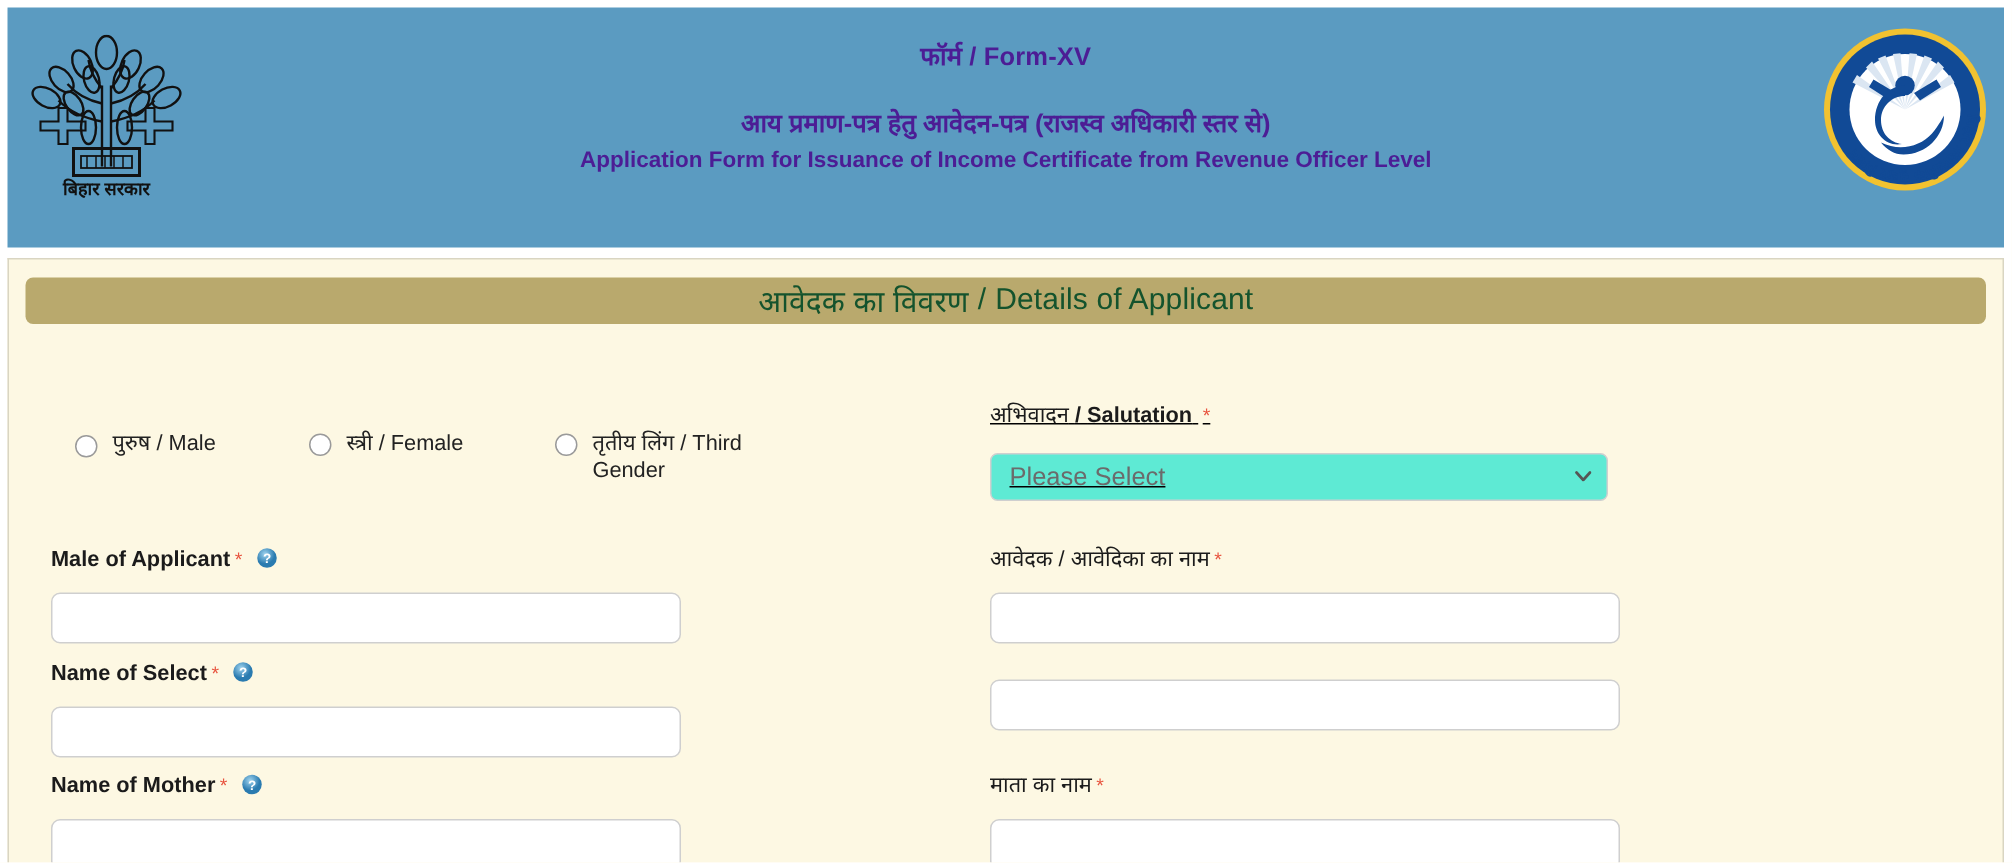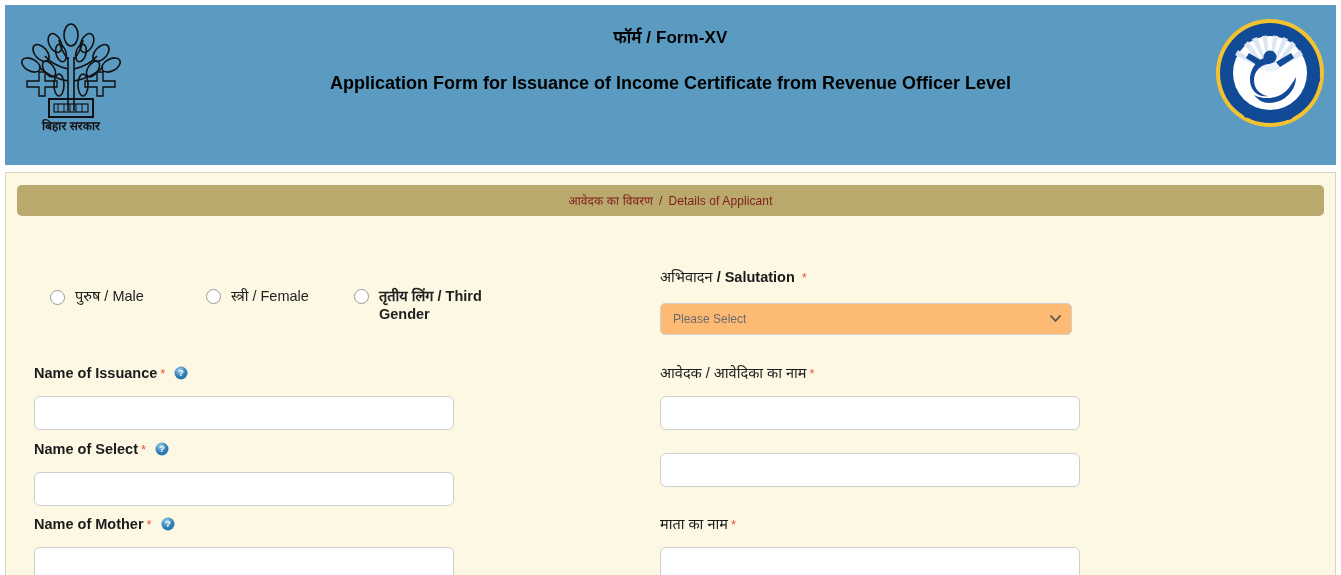--- a/index.html
+++ b/index.html
@@ -51,36 +51,36 @@
     width: 112px;
     height: 112px;
   }
 
   .header-text {
     position: absolute;
     left: 0;
     right: 0;
     top: 22px;
     text-align: center;
-    color: #000000;
+    color: #4c1d95;
   }
   .form-no {
     font-size: 17px;
     font-weight: bold;
     line-height: 22px;
     margin-bottom: 22px;
     letter-spacing: .1px;
   }
   .title-hi {
     font-size: 17px;
     font-weight: bold;
     line-height: 24px;
   }
   .title-en {
-    font-size: 18px;
+    font-size: 15px;
     font-weight: bold;
     line-height: 24px;
   }
 
   
   .panel {
     position: absolute;
     left: 5px;
     top: 172px;
     width: 1331px;
@@ -93,22 +93,22 @@
   }
 
   .section-bar {
     margin: 12px 11px 0 11px;
     height: 31px;
     background: #b9a96d;
     border-radius: 5px;
     display: flex;
     align-items: center;
     justify-content: center;
-    color: #7f1d1d;
-    font-size: 12px;
+    color: #14532d;
+    font-size: 20px;
     letter-spacing: .1px;
   }
   .section-bar .hi { font-weight: normal; }
 
   .grid {
     position: relative;
     padding: 0 0 0 0;
   }
 
   .col-left  { position: absolute; left: 28px;  width: 610px; }
@@ -148,26 +148,26 @@
   .txt.wide { width: 420px; }
 
   .sel-wrap {
     position: relative;
     width: 412px;
     height: 32px;
   }
   .sel {
     width: 412px;
     height: 32px;
-    background: #fdba74;
+    background: #5eead4;
     border: 1px solid #cfcfcf;
     border-radius: 5px;
     box-sizing: border-box;
     font-family: "Liberation Sans", sans-serif;
-    font-size: 12px;
+    font-size: 17px;
     color: #6b6b6b;
     padding: 0 28px 0 12px;
     line-height: 30px;
   }
   .chev {
     position: absolute;
     right: 11px;
     top: 12px;
     width: 11px; height: 7px;
   }
@@ -236,20 +236,21 @@
           <rect x="36" y="76" width="44" height="18" stroke-width="2"></rect>
           <rect x="41" y="81" width="34" height="8" stroke-width="1.2"></rect>
           <path d="M45 81 v8 M51 81 v8 M57 81 v8 M63 81 v8 M69 81 v8" stroke-width="1"></path>
         </g>
         <text x="58" y="107" text-anchor="middle" font-family="'Liberation Sans',sans-serif" font-size="12" font-weight="bold" fill="#111">बिहार सरकार</text>
       </svg>
     </div>
 
     <div class="header-text">
       <div class="form-no">फॉर्म / Form-XV</div>
+      <div class="title-hi">आय प्रमाण-पत्र हेतु आवेदन-पत्र (राजस्व अधिकारी स्तर से)</div>
       <div class="title-en">Application Form for Issuance of Income Certificate from Revenue Officer Level</div>
     </div>
 
     <div class="emblem-right">
       <svg viewBox="0 0 112 112" width="112" height="112">
         <circle cx="56" cy="56" r="54" fill="#f2c230"></circle>
         <circle cx="56" cy="56" r="50" fill="#114a96"></circle>
         <circle cx="56" cy="56" r="37" fill="#ffffff"></circle>
         <g fill="#dbe6f2">
           <path d="M56 56 L30 28 L34 24 Z"></path>
@@ -298,49 +299,49 @@
             </span>
           </div>
           <div class="radio-item" style="left:172px;">
             <span class="radio-dot"></span>
             <span class="radio-label">
               <span class="hi">स्त्री</span>
               <span>/</span>
               <span>Female</span>
             </span>
           </div>
-          <div class="radio-item" style="left:320px;font-weight:bold;">
+          <div class="radio-item" style="left:336px;">
             <span class="radio-dot"></span>
             <span class="radio-label">
               <span class="hi">तृतीय लिंग</span>
               <span>/</span>
               <span>Third Gender</span>
             </span>
           </div>
         </div>
       </div>
 
-      <div class="col-right" style="top:52px;">
+      <div class="col-right" style="top:52px;text-decoration:underline;">
         <div class="field-label">
           <span class="hi">अभिवादन</span>
           <span>/</span>
           <span>Salutation</span>
           <span class="req">*</span>
         </div>
         <div class="sel-wrap" style="margin-top:16px;">
           <div class="sel">Please Select</div>
           <svg class="chev" viewBox="0 0 11 7">
             <path d="M1 1 L5.5 6 L10 1" fill="none" stroke="#555" stroke-width="1.8" stroke-linecap="round" stroke-linejoin="round"></path>
           </svg>
         </div>
       </div>
 
       <div class="col-left" style="top:148px;">
         <div class="field-label">
-          <span>Name of Issuance</span><span class="req">*</span>
+          <span>Male of Applicant</span><span class="req">*</span>
           <svg class="help-icon" viewBox="0 0 14 14">
             <defs>
                 <radialGradient id="hg1" cx="40%" cy="30%">
                   <stop offset="0%" stop-color="#9fd3ee"></stop>
                   <stop offset="100%" stop-color="#2a7bb0"></stop>
                 </radialGradient>
               </defs>
             <circle cx="7" cy="7" r="6.5" fill="url(#hg1)"></circle>
             <text x="7" y="10.4" text-anchor="middle" font-family="'Liberation Sans',sans-serif" font-size="9" font-weight="bold" fill="#ffffff">?</text>
           </svg>

